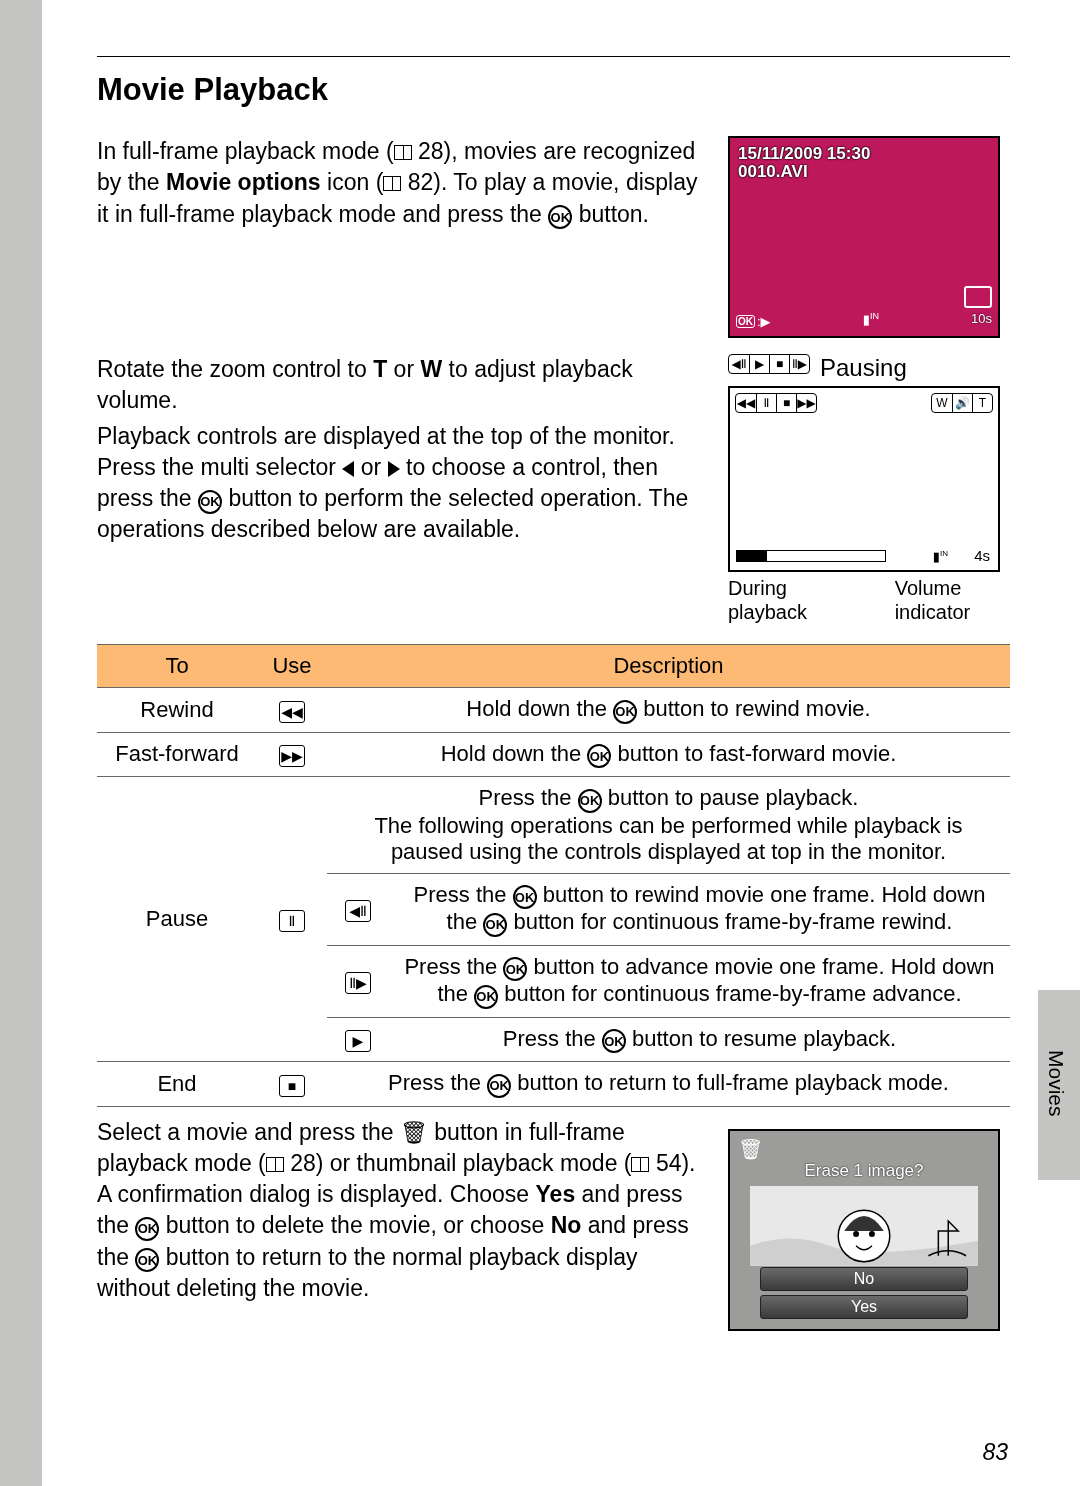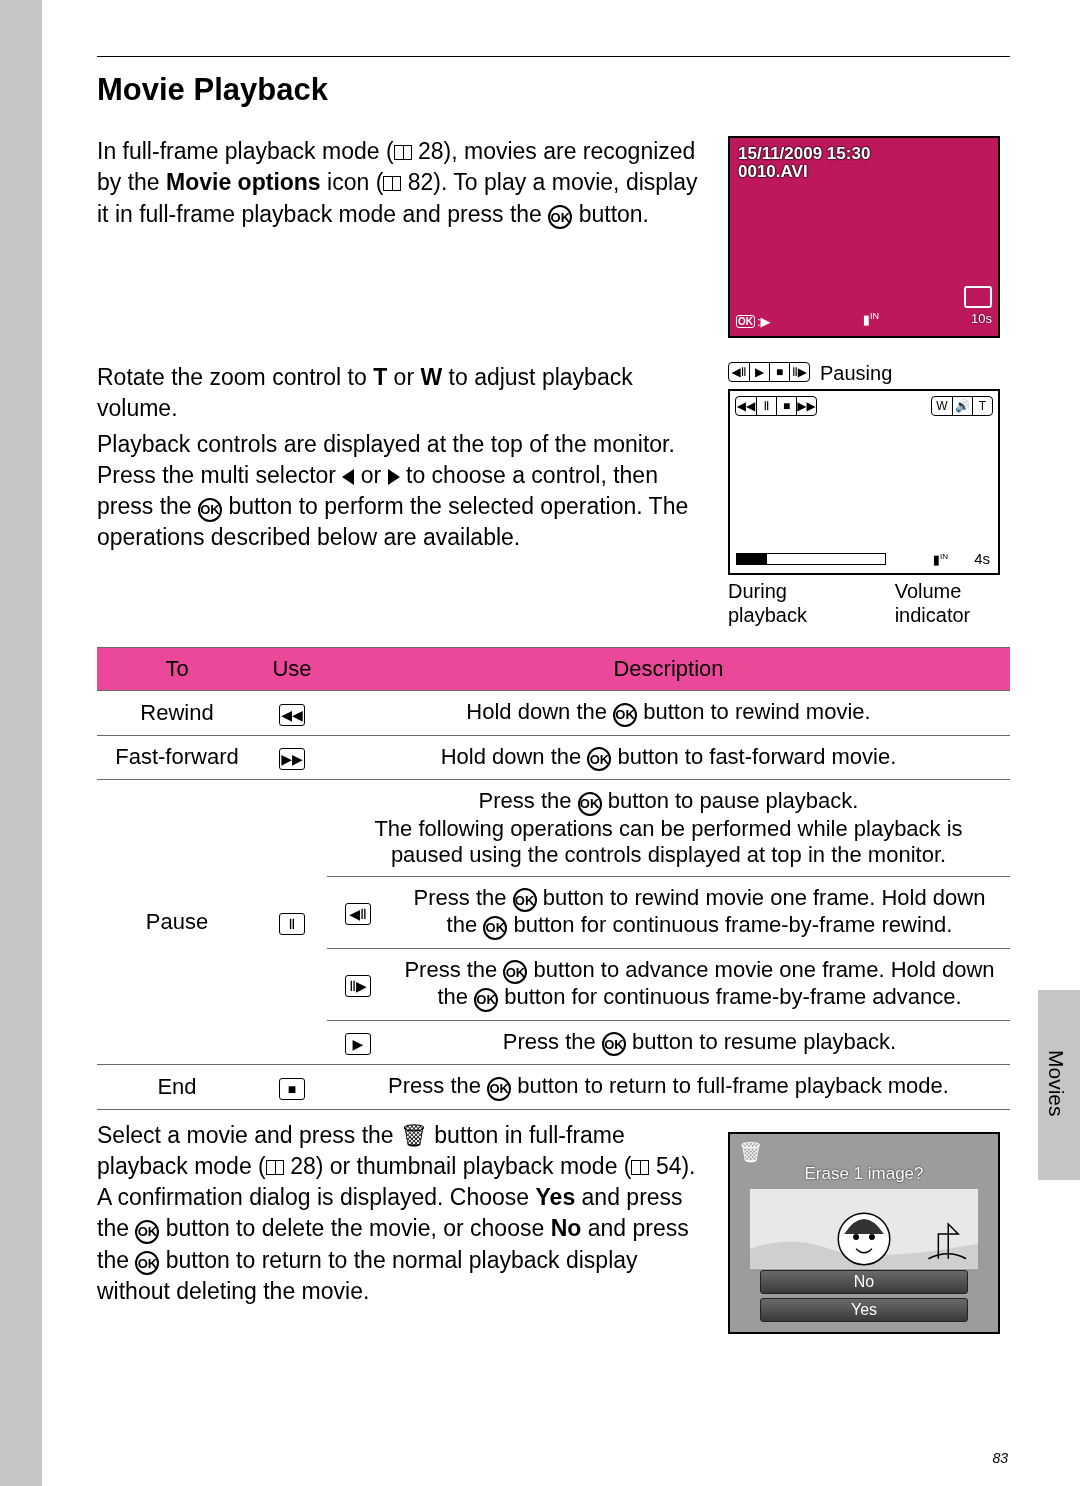--- a/index.html
+++ b/index.html
@@ -98,21 +98,21 @@
     border: 1.5px solid #000;
     border-radius: 4px;
     background: #fff;
   }
   .btn-group span {
     width: 20px; height: 18px;
     display:flex; align-items:center; justify-content:center;
     font-size: 12px;
   }
   .btn-group span + span { border-left:1px solid #000;}
-  .fig-label { font-size: 20px; }
+  .fig-label { font-size: 24px; }
   .lcd2 {
     width: 272px; height: 186px;
     border: 2.5px solid #000;
     background: #fff;
     position: relative;
   }
   .lcd2-top {
     position:absolute; top:5px; left:5px; right:5px;
     display:flex; justify-content:space-between;
   }
@@ -137,21 +137,21 @@
     vertical-align: middle;
     border-top: 1px solid #666;
     border-bottom: 1px solid #666;
     font-weight: normal;
   }
   table {
     width: 100%;
     border-collapse: collapse;
     margin-top: 20px;
   }
-  thead td { background:#ec4899; text-align:center; }
+  thead td { background:#fdba74; text-align:center; }
   .c-to { width: 160px; }
   .c-use { width: 70px; text-align:center; }
   .c-ico { width: 62px; text-align:center; }
   .c-desc { }
   .ok-btn {
     display: inline-flex;
     width: 24px; height: 24px;
     border: 2px solid #000;
     border-radius: 50%;
     font-size: 13px; font-weight: bold;
@@ -179,21 +179,21 @@
   .tri-l,.tri-r {
     display:inline-block; width:0; height:0;
     border-top:8px solid transparent;
     border-bottom:8px solid transparent;
     vertical-align:middle;
   }
   .tri-l { border-right:12px solid #000;}
   .tri-r { border-left:12px solid #000;}
   .page-num {
     position:absolute; bottom:20px; right:72px;
-    font-size:14px; font-style:italic;
+    font-size:23px; font-style:italic;
   }
   .dialog {
     width: 272px; height: 202px;
     border:2.5px solid #000;
     background:#9c9c9a;
     position:relative;
   }
   .dialog-title {
     position:absolute; top:30px; left:0; right:0;
     text-align:center; color:#fff; font-size:17px;
@@ -235,21 +235,21 @@
         <div style="position:absolute;right:6px;bottom:28px;width:28px;height:22px;border:2px solid #fff;border-radius:3px;"></div>
         <div class="lcd-bot">
           <span class="bot-ok"><span class="mini-ok">OK</span>:▶</span>
           <span>▮<sup style="font-size:9px;">IN</sup></span>
           <span style="text-shadow:0 0 2px #000;">10s</span>
         </div>
       </div>
     </div>
   </div>
 
-  <div class="para-block" style="margin-top:14px;">
+  <div class="para-block" style="margin-top:6px;">
     <div class="para-col body-text">
       <div>
         <span>Rotate the zoom control to </span><b>T</b><span> or </span><b>W</b><span> to adjust playback volume.</span>
       </div>
       <div style="margin-top:4px;">
         <span>Playback controls are displayed at the top of the monitor. Press the multi selector </span><span class="tri-l"></span><span> or </span><span class="tri-r"></span><span> to choose a control, then press the </span><span class="ok-btn">OK</span><span> button to perform the selected operation. The operations described below are available.</span>
       </div>
     </div>
     <div class="fig-col">
       <div class="fig-callout">

